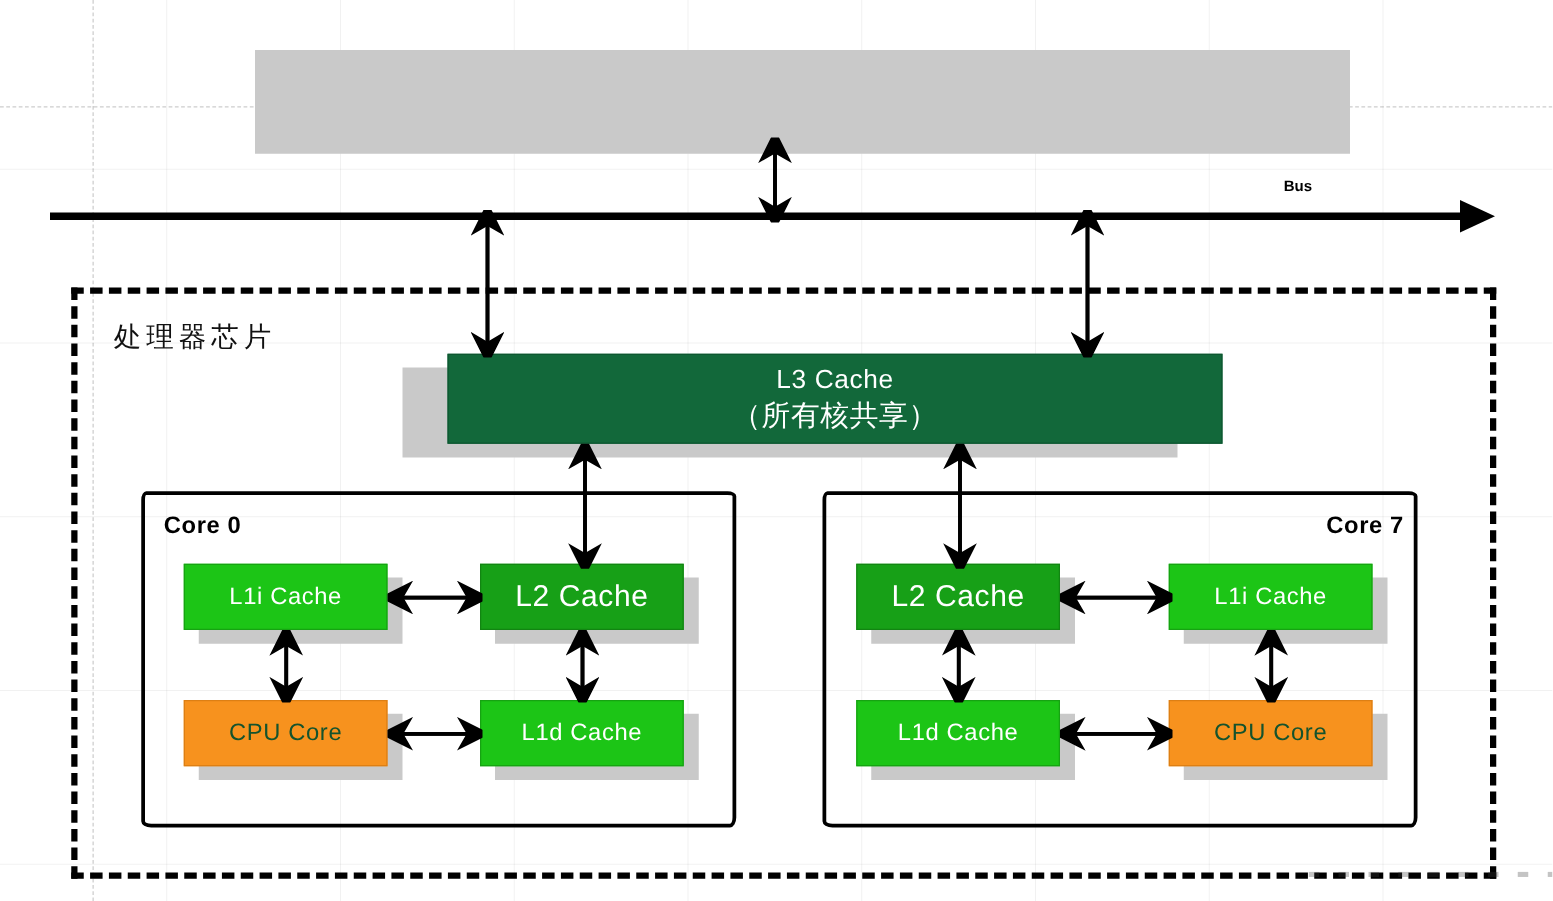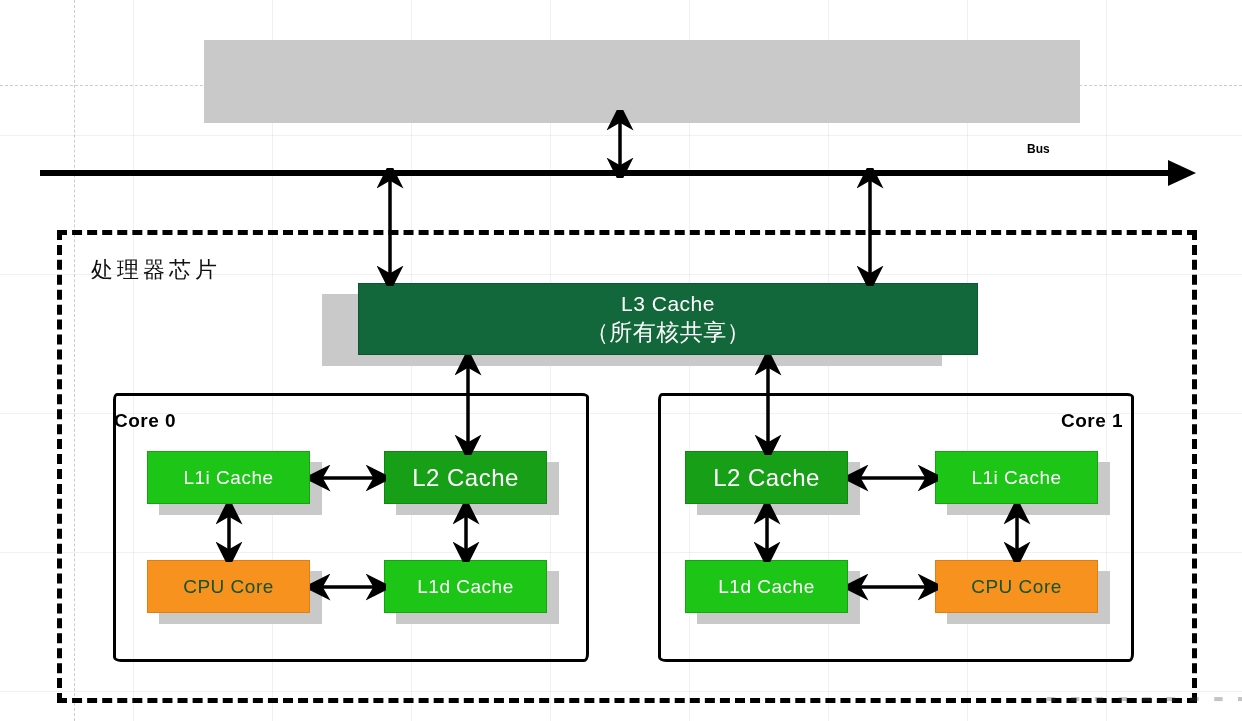--- a/index.html
+++ b/index.html
@@ -206,21 +206,21 @@
   <svg class="arrow" style="left:453px; top:355px;" width="30" height="100" viewBox="0 0 30 100">
     <line x1="15" y1="92" x2="15" y2="7" stroke="#000" stroke-width="3" marker-end="url(#ah)"></line>
     <line x1="15" y1="8" x2="15" y2="93" stroke="#000" stroke-width="3" marker-end="url(#ah)"></line>
   </svg>
   <svg class="arrow" style="left:753px; top:355px;" width="30" height="100" viewBox="0 0 30 100">
     <line x1="15" y1="92" x2="15" y2="7" stroke="#000" stroke-width="3" marker-end="url(#ah)"></line>
     <line x1="15" y1="8" x2="15" y2="93" stroke="#000" stroke-width="3" marker-end="url(#ah)"></line>
   </svg>
 
   <div class="core-box" style="left:113px; top:393px; width:476px; height:269px;"></div>
-  <div class="core-label" style="left:114px; top:410px;">Core 0</div>
+  <div class="core-label" style="left:131px; top:410px;">Core 0</div>
 
   <div class="shadow" style="left:159px; top:462px; width:163px; height:53px;"></div>
   <div class="box cache-light" style="left:147px; top:451px; width:163px; height:53px;">
     <span>L1i  Cache</span>
   </div>
 
   <div class="shadow" style="left:396px; top:462px; width:163px; height:53px;"></div>
   <div class="box cache-mid" style="left:384px; top:451px; width:163px; height:53px;">
     <span>L2  Cache</span>
   </div>
@@ -246,21 +246,21 @@
   <svg class="arrow" style="left:214px; top:504px;" width="30" height="58" viewBox="0 0 30 58">
     <line x1="15" y1="50" x2="15" y2="7" stroke="#000" stroke-width="3" marker-end="url(#ah)"></line>
     <line x1="15" y1="8" x2="15" y2="51" stroke="#000" stroke-width="3" marker-end="url(#ah)"></line>
   </svg>
   <svg class="arrow" style="left:451px; top:504px;" width="30" height="58" viewBox="0 0 30 58">
     <line x1="15" y1="50" x2="15" y2="7" stroke="#000" stroke-width="3" marker-end="url(#ah)"></line>
     <line x1="15" y1="8" x2="15" y2="51" stroke="#000" stroke-width="3" marker-end="url(#ah)"></line>
   </svg>
 
   <div class="core-box" style="left:658px; top:393px; width:476px; height:269px;"></div>
-  <div class="core-label" style="left:1061px; top:410px;">Core 1</div>
+  <div class="core-label" style="left:1061px; top:410px;">Core 7</div>
 
   <div class="shadow" style="left:697px; top:462px; width:163px; height:53px;"></div>
   <div class="box cache-mid" style="left:685px; top:451px; width:163px; height:53px;">
     <span>L2  Cache</span>
   </div>
 
   <div class="shadow" style="left:947px; top:462px; width:163px; height:53px;"></div>
   <div class="box cache-light" style="left:935px; top:451px; width:163px; height:53px;">
     <span>L1i  Cache</span>
   </div>

